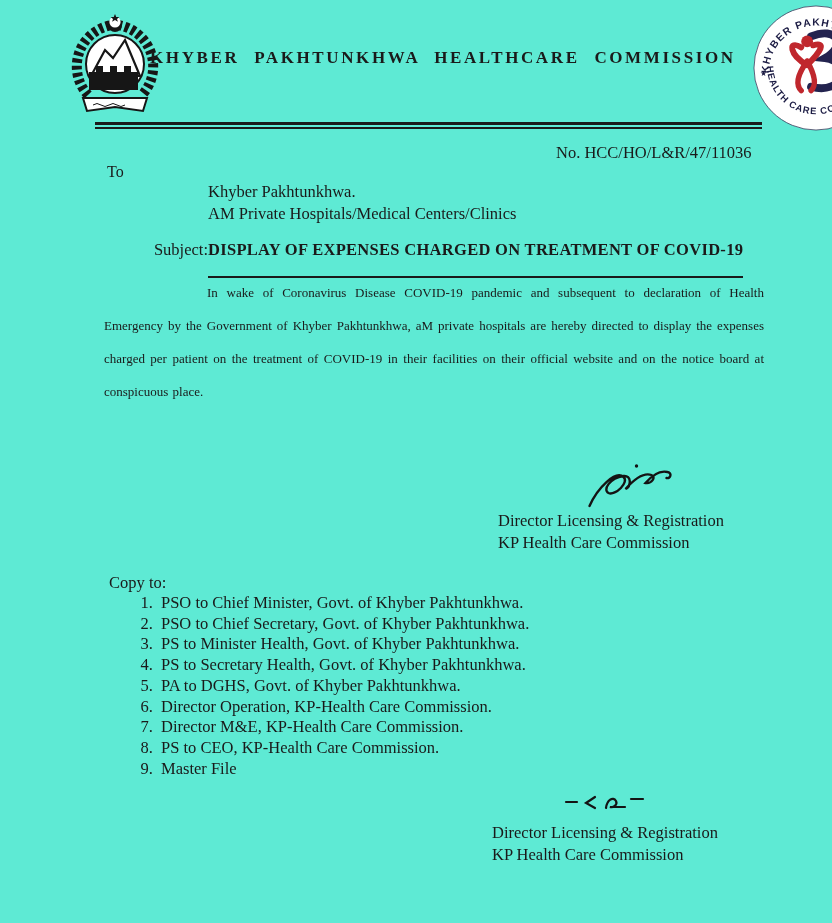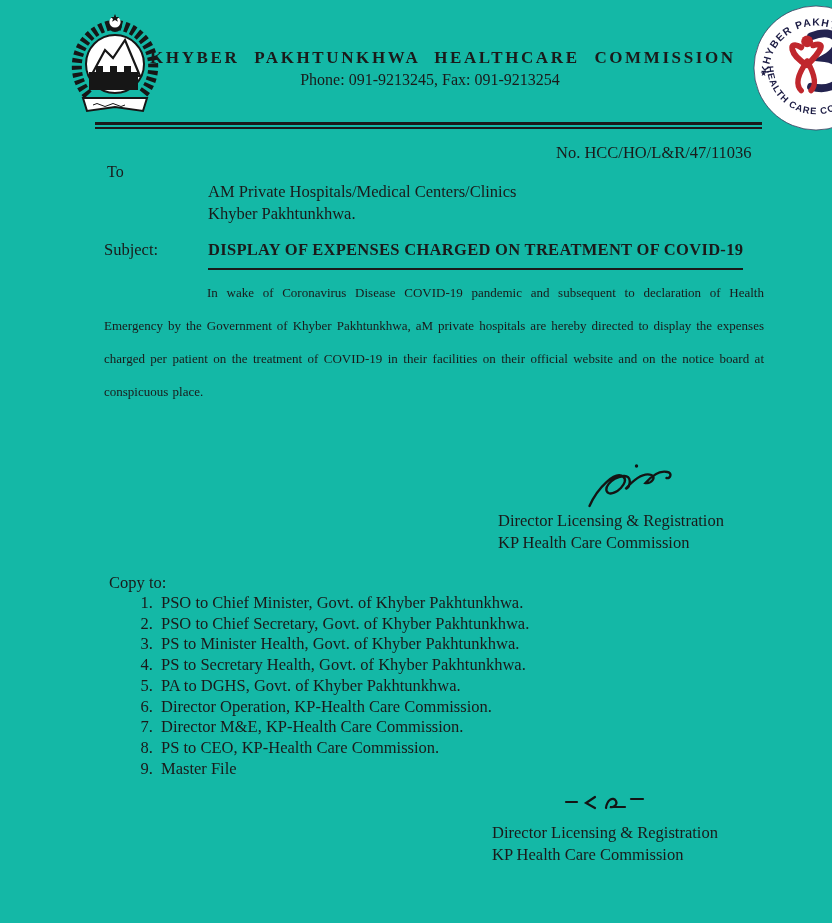--- a/index.html
+++ b/index.html
@@ -1,38 +1,38 @@
 <!DOCTYPE html>
 <html><head>
 <meta charset="utf-8">
 <style>
   html,body{margin:0;padding:0;background:#ffffff;}
   .page{
-    position:relative;width:832px;height:923px;background:#14b8a6;
+    position:relative;width:832px;height:923px;background:#5eead4;
     overflow:hidden;color:#1a1a1a;
     font-family:"Liberation Serif","DejaVu Serif",serif;
   }
   
   .emblem-left{position:absolute;left:55px;top:12px;width:120px;height:110px;}
   .logo-right{position:absolute;left:752px;top:4px;width:128px;height:128px;}
   .letterhead{position:absolute;left:150px;top:48px;width:560px;text-align:center;}
   .org-title{font-size:17px;font-weight:bold;letter-spacing:2.6px;word-spacing:8px;white-space:nowrap;}
   .org-address{font-size:16px;margin-top:6px;}
   .org-phone{font-size:16px;margin-top:3px;}
   .rule{position:absolute;left:95px;top:122px;width:667px;height:2px;
         border-top:3px solid #1b1b1b;border-bottom:2px solid #1b1b1b;}
   
   .ref-block{position:absolute;left:556px;top:130px;font-size:16.5px;line-height:21px;margin-top:12px;}
   .salutation{position:absolute;left:107px;top:163px;font-size:16px;}
   .recipient-block{position:absolute;left:208px;top:181px;font-size:16.5px;line-height:21.5px;}
   
-  .subject-row{position:absolute;left:104px;top:240px;display:flex;font-size:16.5px;}
+  .subject-row{position:absolute;left:104px;top:240px;display:flex;font-size:16.5px;text-align:right;}
   .subject-label{width:104px;flex:0 0 104px;}
   .subject-text{font-weight:bold;letter-spacing:0.3px;border-bottom:2px solid #1a1a1a;
-                padding-bottom:8px;white-space:nowrap;}
+                padding-bottom:16px;white-space:nowrap;}
   
   .body-par{position:absolute;left:104px;top:276px;width:660px;margin:0;
             font-size:13px;line-height:33px;text-align:justify;text-indent:103px;
             word-spacing:1px;}
   
   .sig-top{position:absolute;left:578px;top:462px;width:108px;height:50px;}
   .sig-bottom{position:absolute;left:563px;top:792px;width:84px;height:24px;}
   .sig-block{position:absolute;text-align:left;font-size:16.5px;line-height:21.5px;}
   .sig-block.top{left:498px;top:510px;width:240px;}
   .sig-block.bottom{left:492px;top:822px;width:240px;}
@@ -57,21 +57,20 @@
     <circle cx="60" cy="10" r="5.6" fill="#ffffff"></circle>
     <polygon points="60,2 61.3,5 64.3,5 62,6.9 62.9,9.8 60,8 57.1,9.8 58,6.9 55.7,5 58.7,5" fill="#161616"></polygon>
     <path d="M36,64 L50,38 L58,46 L70,28 L85,64 Z" fill="#ffffff" stroke="#161616" stroke-width="2.2"></path>
     <path d="M34,60 h7 v-6 h7 v6 h7 v-6 h7 v6 h7 v-6 h7 v6 h7 v18 h-49 z" fill="#161616"></path>
     <path d="M28,86 L92,86 L88,99 L60,95 L32,99 Z" fill="#ffffff" stroke="#161616" stroke-width="2"></path>
     <path d="M38,93 q4,-3 8,0 t8,0 t8,0 t8,0" fill="none" stroke="#161616" stroke-width="1"></path>
   </svg>
 
   <div class="letterhead">
     <div class="org-title">KHYBER PAKHTUNKHWA HEALTHCARE COMMISSION</div>
-    <div class="org-phone">Phone: 091-9213245, Fax: 091-9213254</div>
   </div>
 
   <svg class="logo-right" viewBox="0 0 130 130">
     <defs>
       <path id="arcTop" d="M17,70 A48,48 0 1 1 113,70"></path>
       <path id="arcBottom" d="M15,62 A50,50 0 1 0 115,62"></path>
     </defs>
     <circle cx="65" cy="65" r="63" fill="#ffffff" stroke="#3a3a5a" stroke-width="0.8"></circle>
     <text font-size="10.5" font-weight="bold" fill="#1c1c44" letter-spacing="1.2">
       <textPath href="#arcTop" startOffset="50%" text-anchor="middle">KHYBER PAKHTUNKHWA</textPath>
@@ -88,22 +87,22 @@
 
   <div class="rule"></div>
 
   <div class="ref-block">
     <div>No. HCC/HO/L&amp;R/47/11036</div>
   </div>
 
   <div class="salutation">To</div>
 
   <div class="recipient-block">
+    <div>Khyber Pakhtunkhwa.</div>
     <div>AM Private Hospitals/Medical Centers/Clinics</div>
-    <div>Khyber Pakhtunkhwa.</div>
   </div>
 
   <div class="subject-row">
     <span class="subject-label">Subject:</span>
     <span class="subject-text">DISPLAY OF EXPENSES CHARGED ON TREATMENT OF COVID-19</span>
   </div>
 
   <p class="body-par">In wake of Coronavirus Disease COVID-19 pandemic and subsequent to declaration of Health Emergency by the Government of Khyber Pakhtunkhwa, aM private hospitals are hereby directed to display the expenses charged per patient on the treatment of COVID-19 in their facilities on their official website and on the notice board at conspicuous place.</p>
 
   <svg class="sig-top" viewBox="0 0 105 50">

